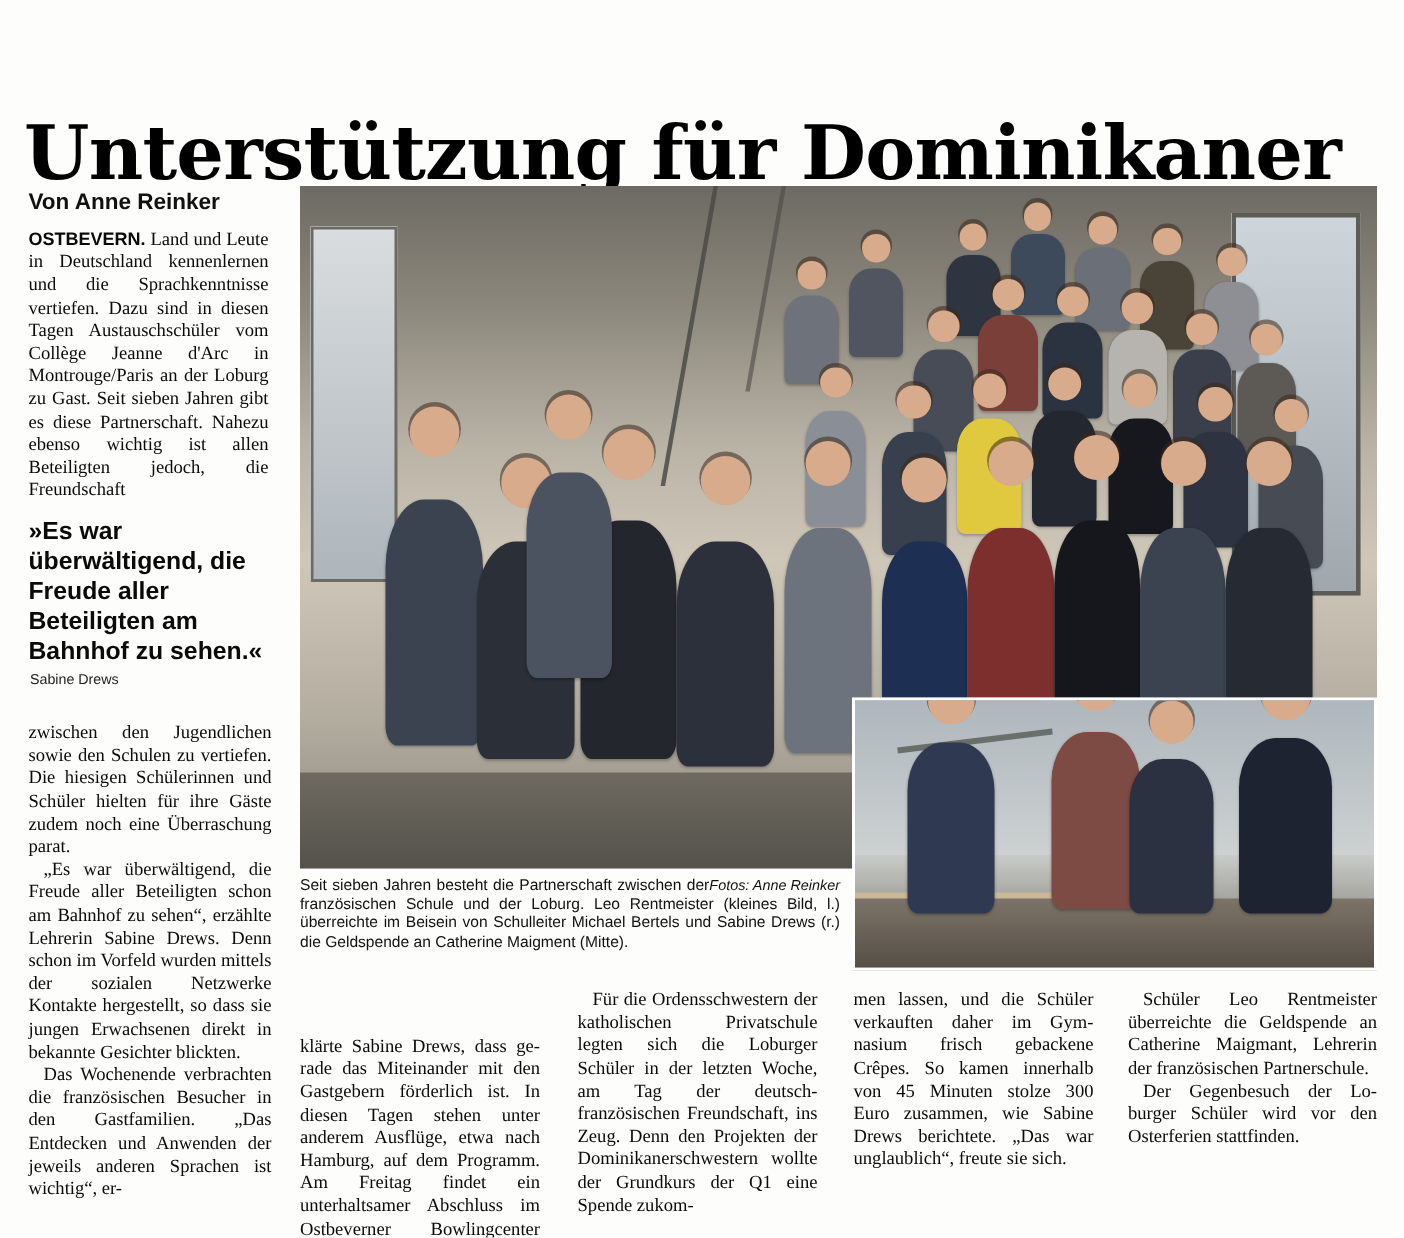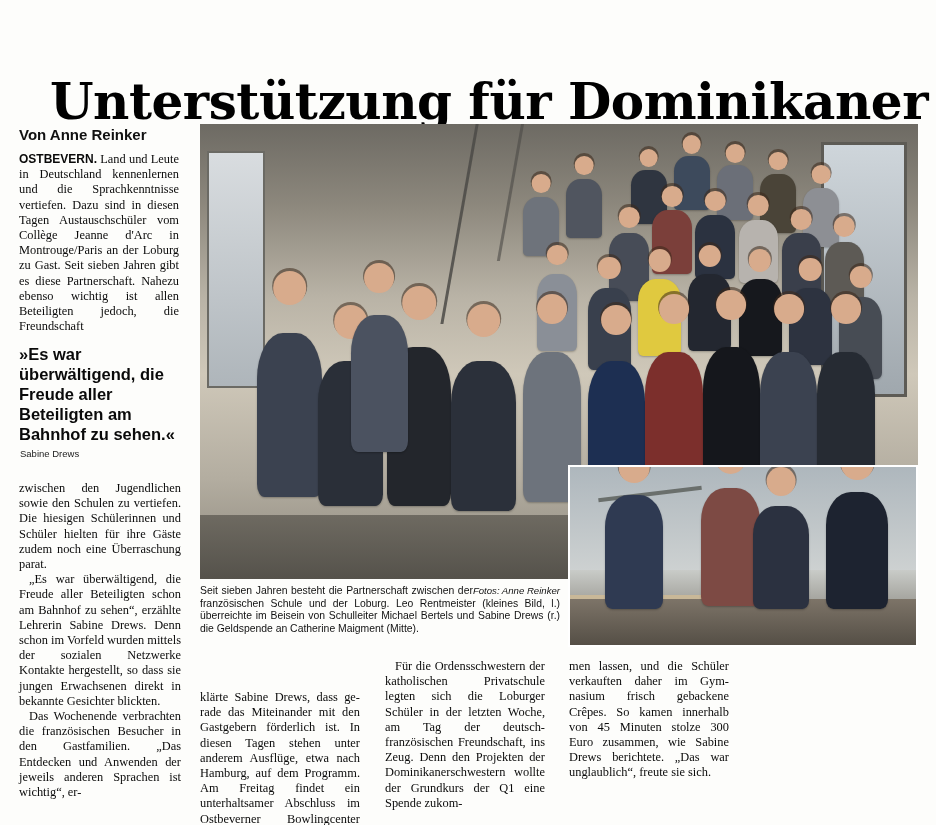--- a/index.html
+++ b/index.html
@@ -36,21 +36,20 @@
   .headline {
     position: absolute;
     left: 16px;
     top: 42px;
     font-family: "DejaVu Serif", serif;
     font-size: 50px;
     font-weight: bold;
     letter-spacing: -0.5px;
     color: #000;
     line-height: 1.05;
-    margin-left: 34px;
   }
   .byline {
     position: absolute;
     left: 19px;
     top: 126px;
     font-family: "Liberation Sans", sans-serif;
     font-size: 15px;
     font-weight: bold;
     color: #111;
   }
@@ -302,14 +301,18 @@
 
   <div class="col" id="col2">
     <p class="noindent">klärte Sabine Drews, dass ge­rade das Miteinander mit den Gastgebern förderlich ist. In diesen Tagen stehen unter anderem Ausflüge, et­wa nach Hamburg, auf dem Programm. Am Freitag fin­det ein unterhaltsamer Ab­schluss im Ostbeverner Bowlingcenter statt.</p>
   </div>
   <div class="col" id="col3">
     <p>Für die Ordensschwestern der katholischen Privatschu­le legten sich die Loburger Schüler in der letzten Wo­che, am Tag der deutsch-französischen Freundschaft, ins Zeug. Denn den Projek­ten der Dominikanerschwes­tern wollte der Grundkurs der Q1 eine Spende zukom-</p>
   </div>
   <div class="col" id="col4">
     <p class="noindent">men lassen, und die Schüler verkauften daher im Gym­nasium frisch gebackene Crêpes. So kamen innerhalb von 45 Minuten stolze 300 Euro zusammen, wie Sabine Drews berichtete. „Das war unglaublich“, freute sie sich.</p>
   </div>
+  <div class="col" id="col5">
+    <p>Schüler Leo Rentmeister überreichte die Geldspende an Catherine Maigmant, Lehrerin der französischen Partnerschule.</p>
+    <p>Der Gegenbesuch der Lo­burger Schüler wird vor den Osterferien stattfinden.</p>
+  </div>
 
 </div>
 
 </body></html>

